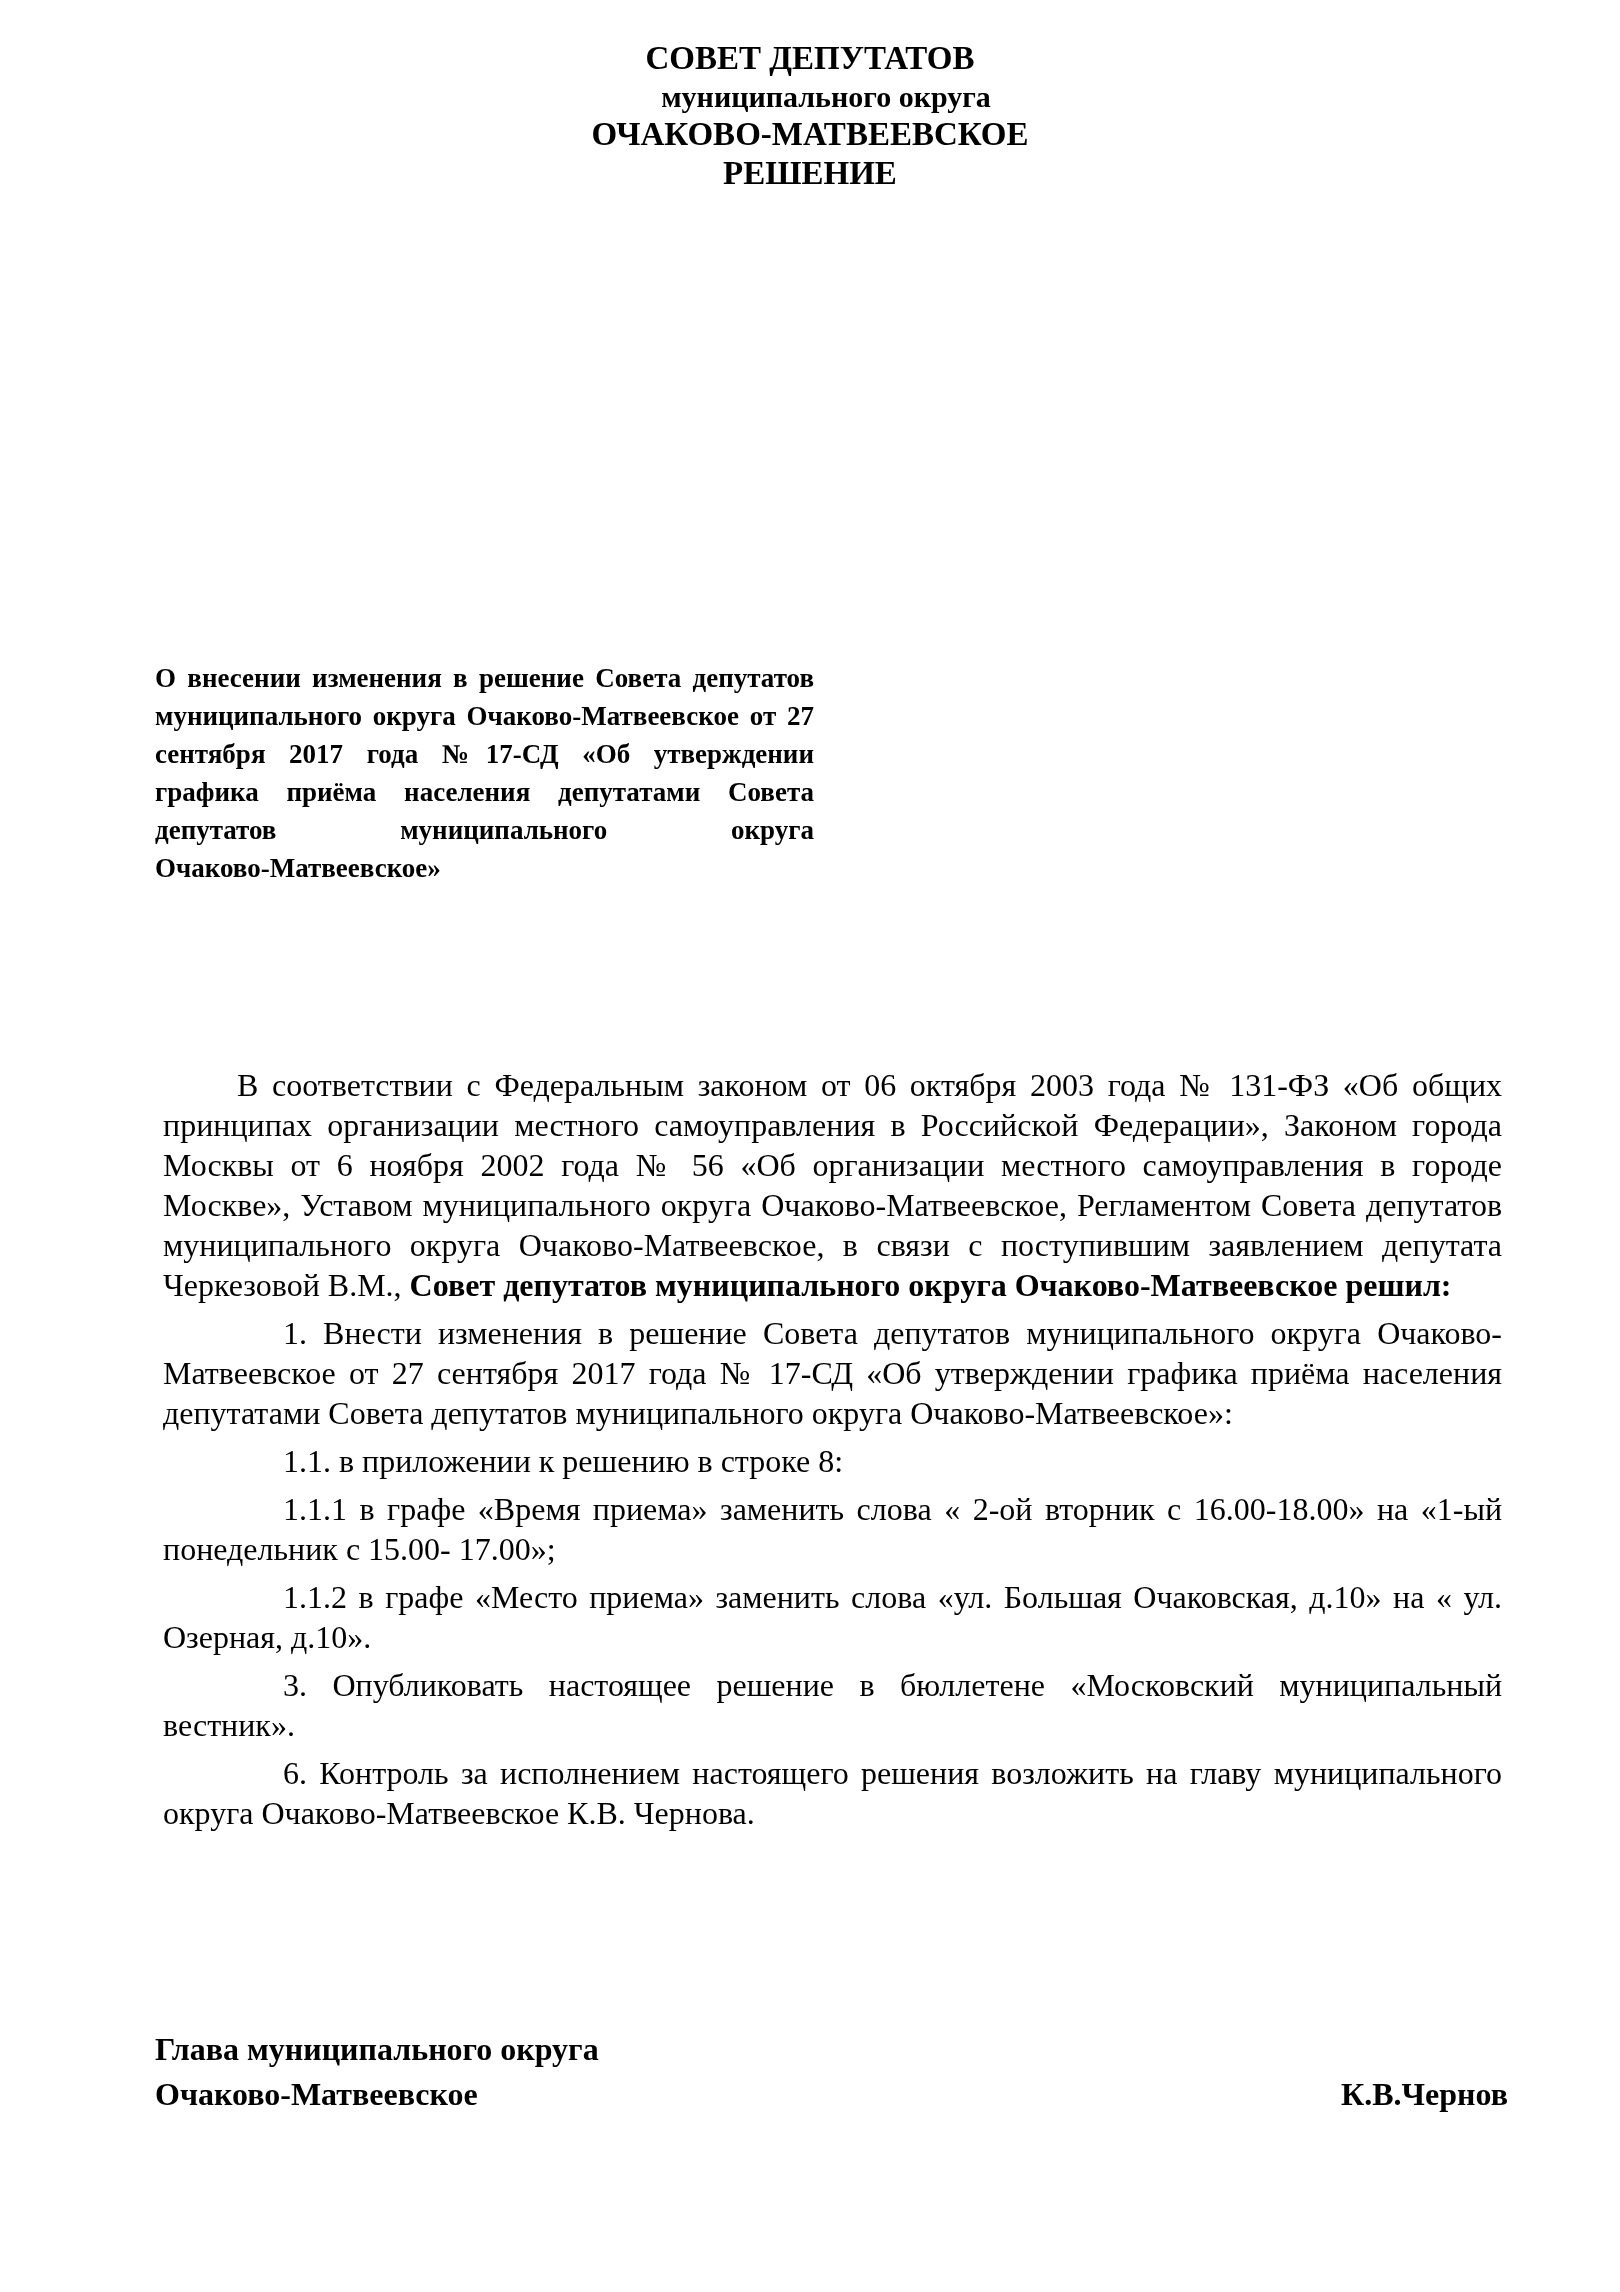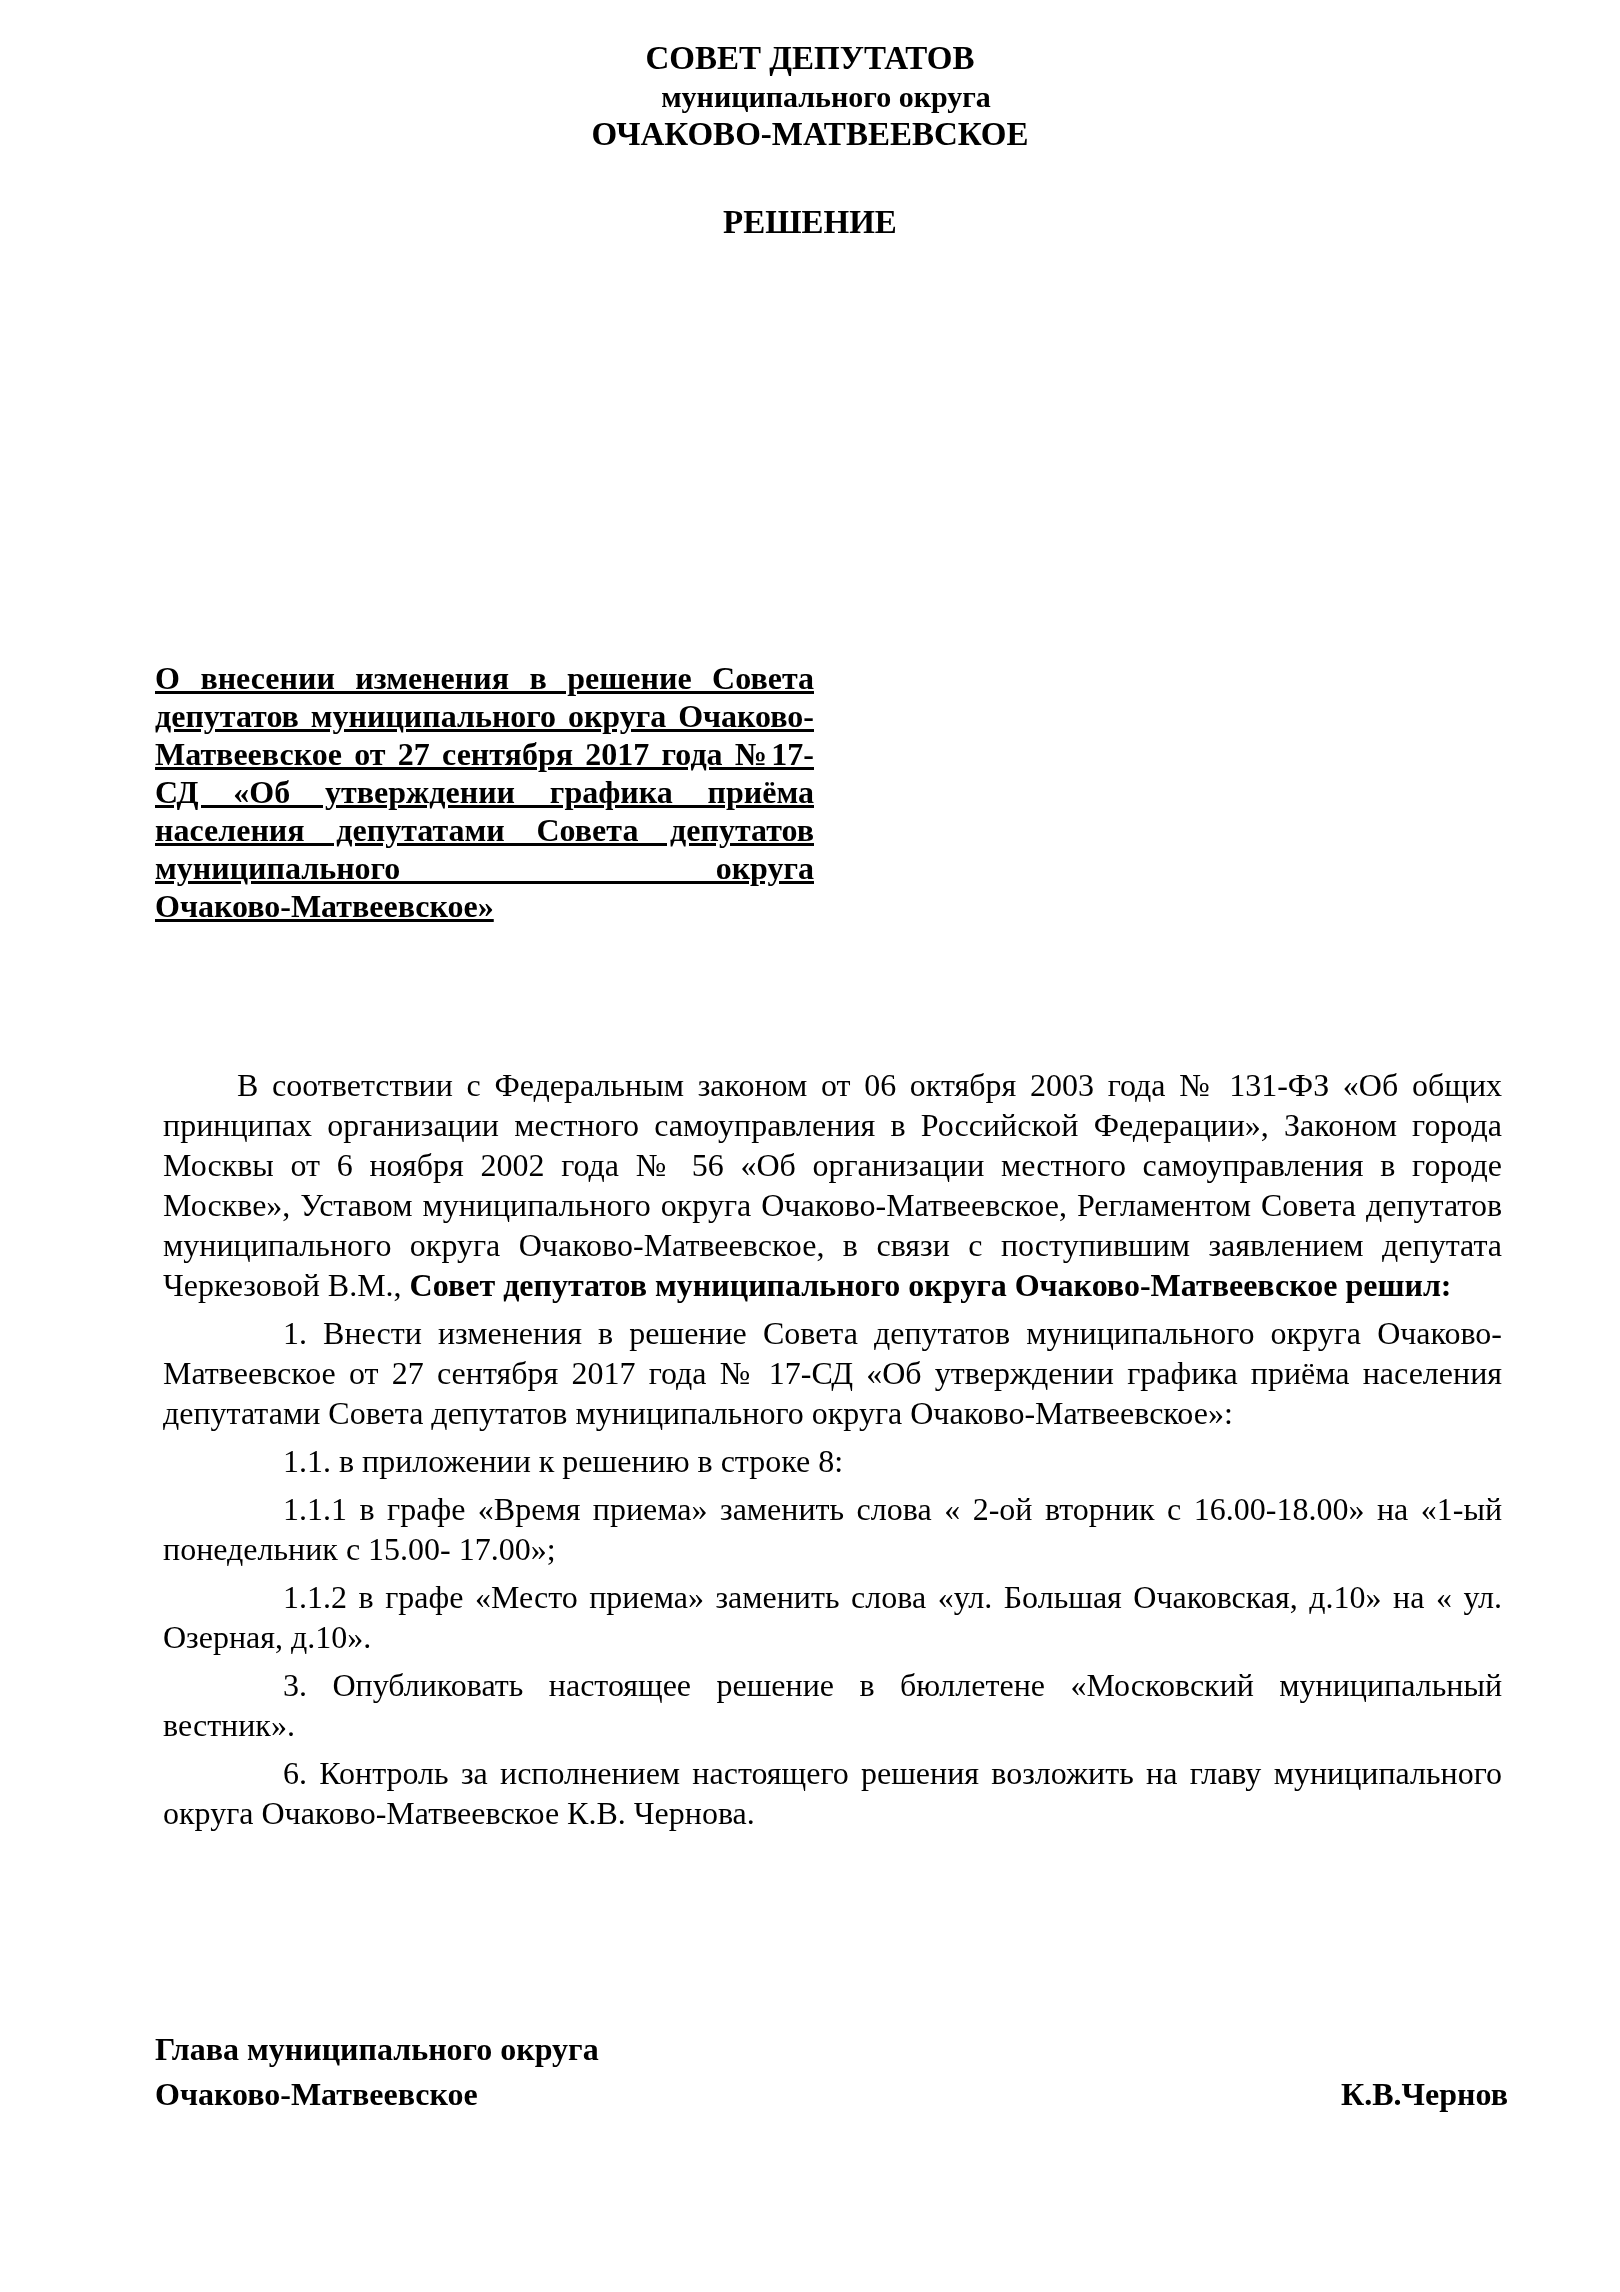--- a/index.html
+++ b/index.html
@@ -3,25 +3,25 @@
 <meta charset="utf-8">
 <style>
   html, body { margin: 0; padding: 0; background: #ffffff; }
   body { width: 1620px; height: 2293px; position: relative; overflow: hidden;
          font-family: "Liberation Serif", "DejaVu Serif", serif; color: #000; }
   .page { position: absolute; left: 0; top: 0; width: 1620px; height: 2287px; }
   .header { position: absolute; left: 0; width: 1620px; text-align: center; top: 39px; }
   .header .l1 { font-weight: bold; font-size: 33px; line-height: 39px; }
   .header .l2 { font-weight: bold; font-size: 30px; line-height: 37px; padding-left: 32px; }
   .header .l3 { font-weight: bold; font-size: 33px; line-height: 39px; }
-  .header .l4 { font-weight: bold; font-size: 33px; line-height: 39px; margin-top: 49px; }
+  .header .l4 { font-weight: bold; font-size: 33px; line-height: 39px; }
   .date { position: absolute; left: 155px; top: 348px; font-weight: bold; font-size: 32px; }
   .subject { position: absolute; left: 155px; top: 659px; width: 659px;
-             font-weight: bold; font-size: 32px; line-height: 38px; text-align: justify;
-             text-align-last: justify; text-decoration: underline; }
+             font-weight: bold; font-size: 27px; line-height: 38px; text-align: justify;
+             text-align-last: justify; }
   .subject .last { text-align-last: left; display: block; }
   .body { position: absolute; left: 155px; top: 1057px; width: 1355px;
           font-size: 32px; line-height: 40px; text-align: justify; }
   .body p { margin: 8px; text-indent: 74px; }
   .body .indent2 { text-indent: 120px; }
   .body b { font-weight: bold; }
   .signature { position: absolute; left: 155px; top: 2027px; width: 1353px;
                font-weight: bold; font-size: 32px; line-height: 45px; }
   .signature .row { display: flex; justify-content: space-between; }
 </style>

